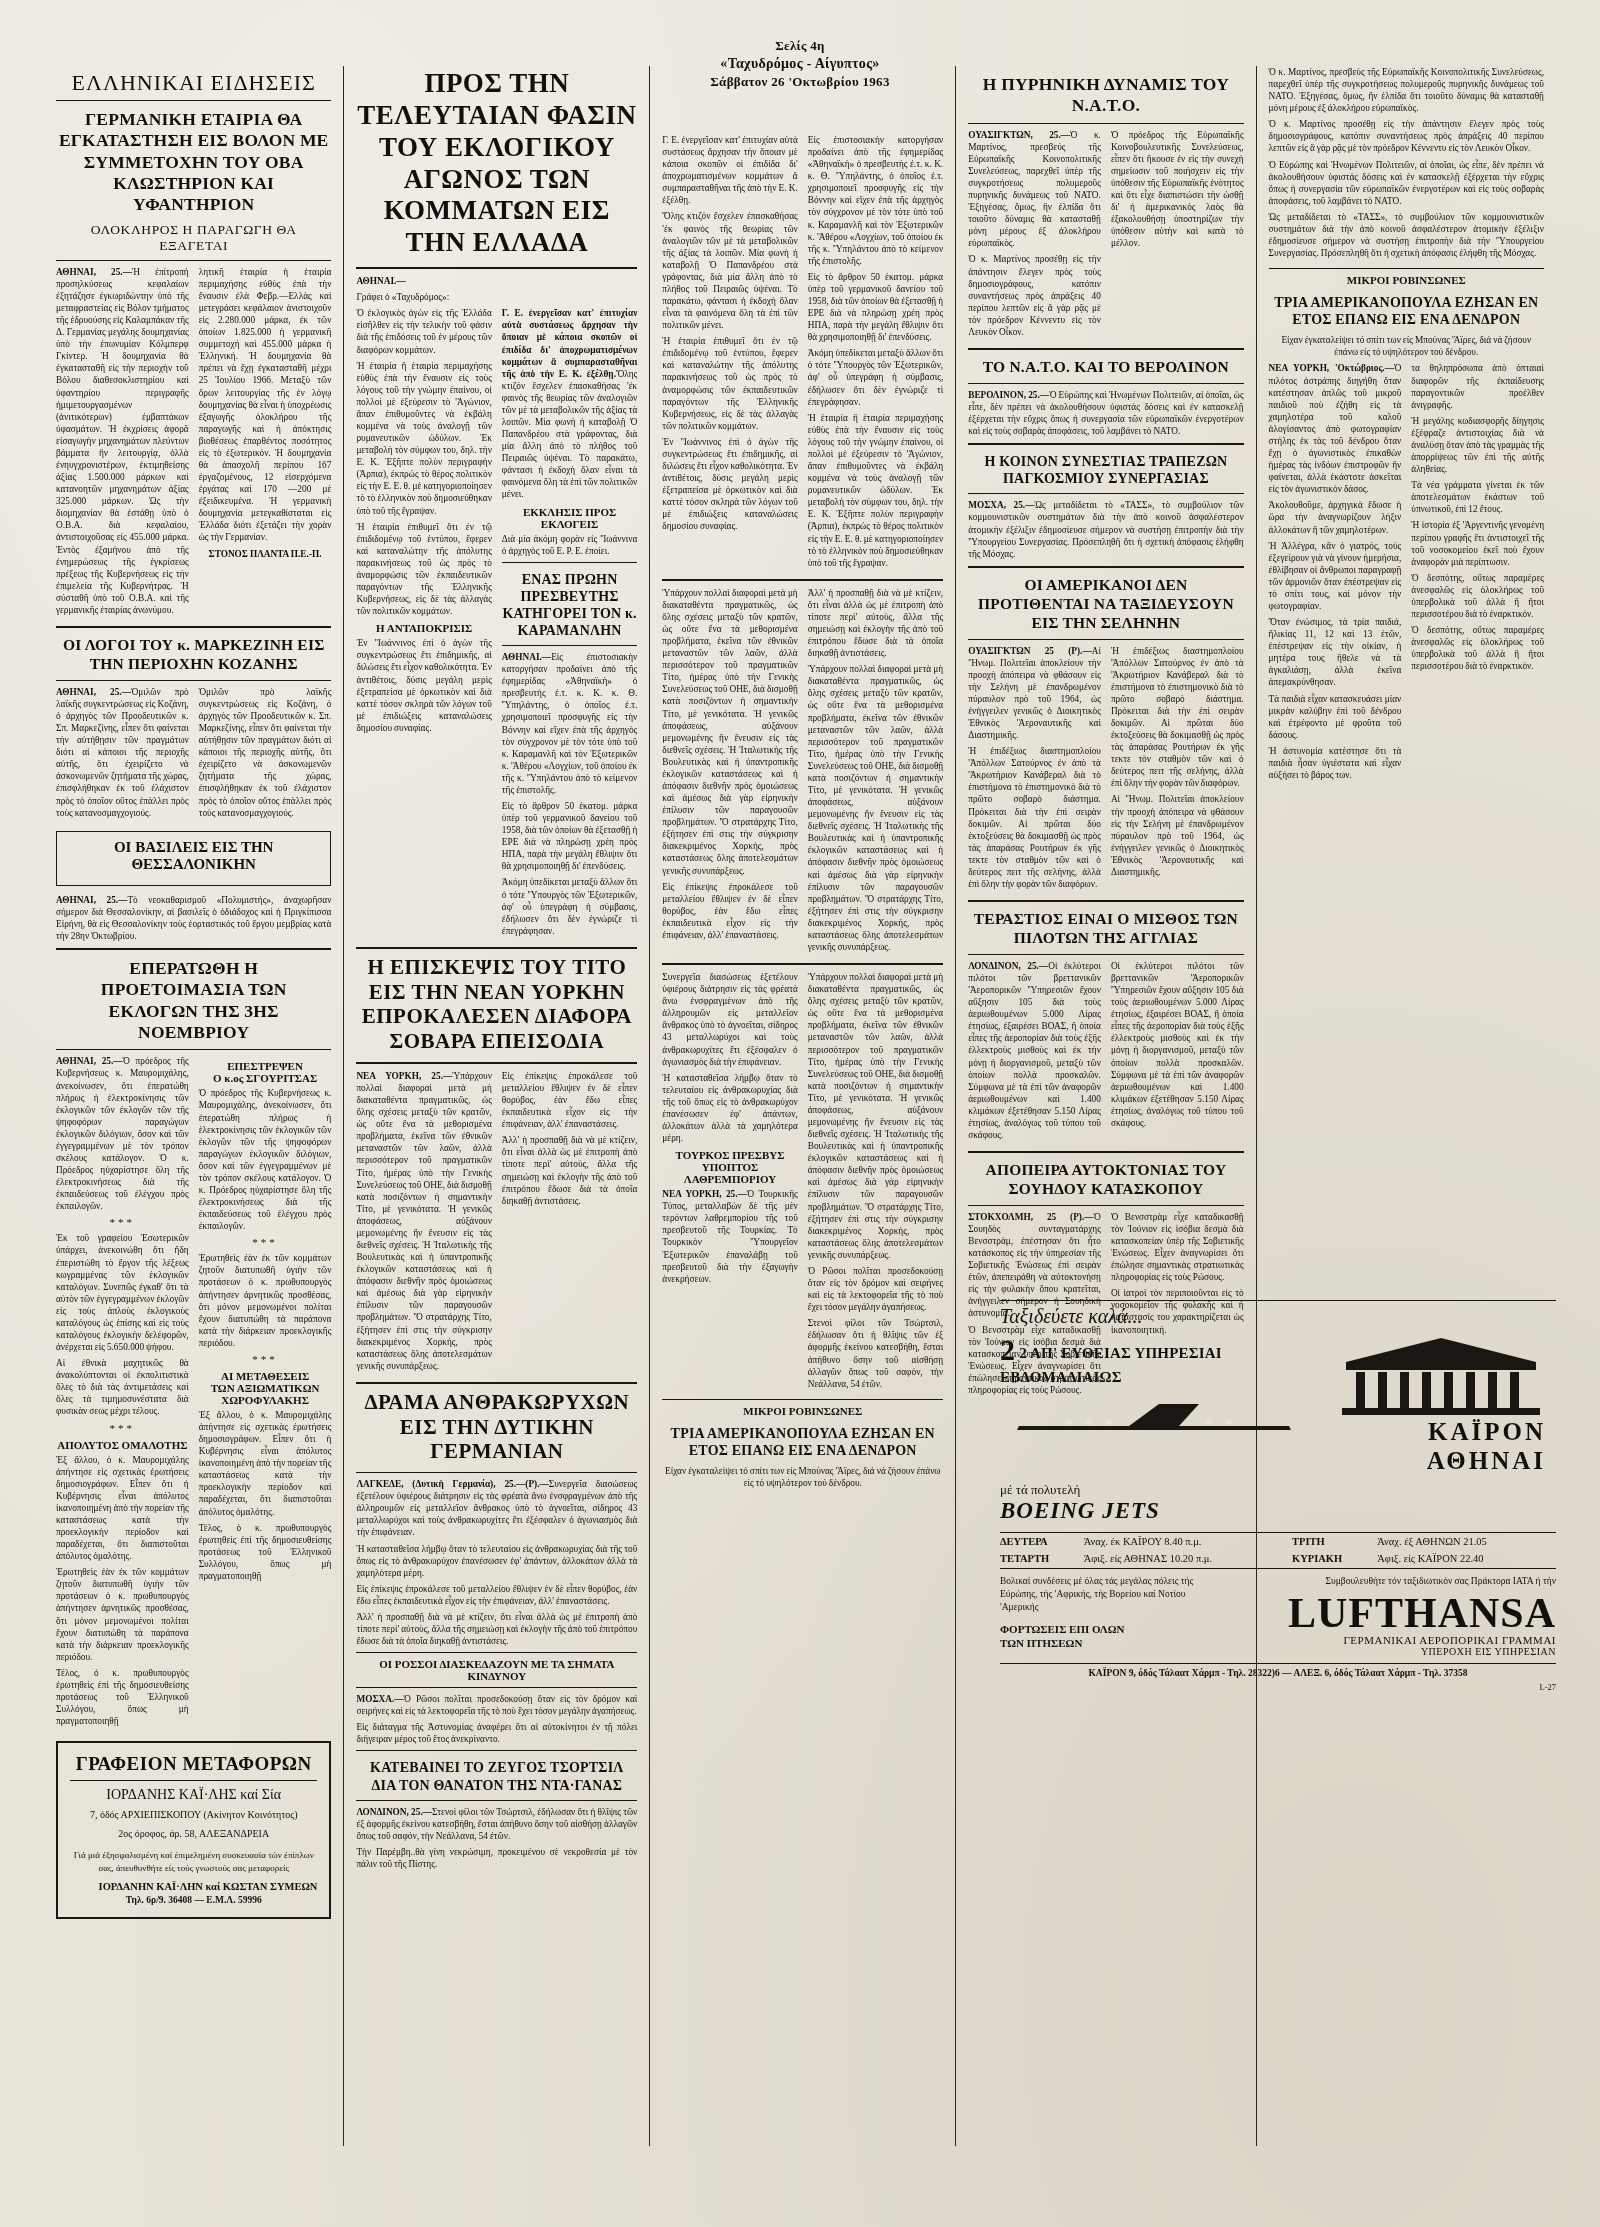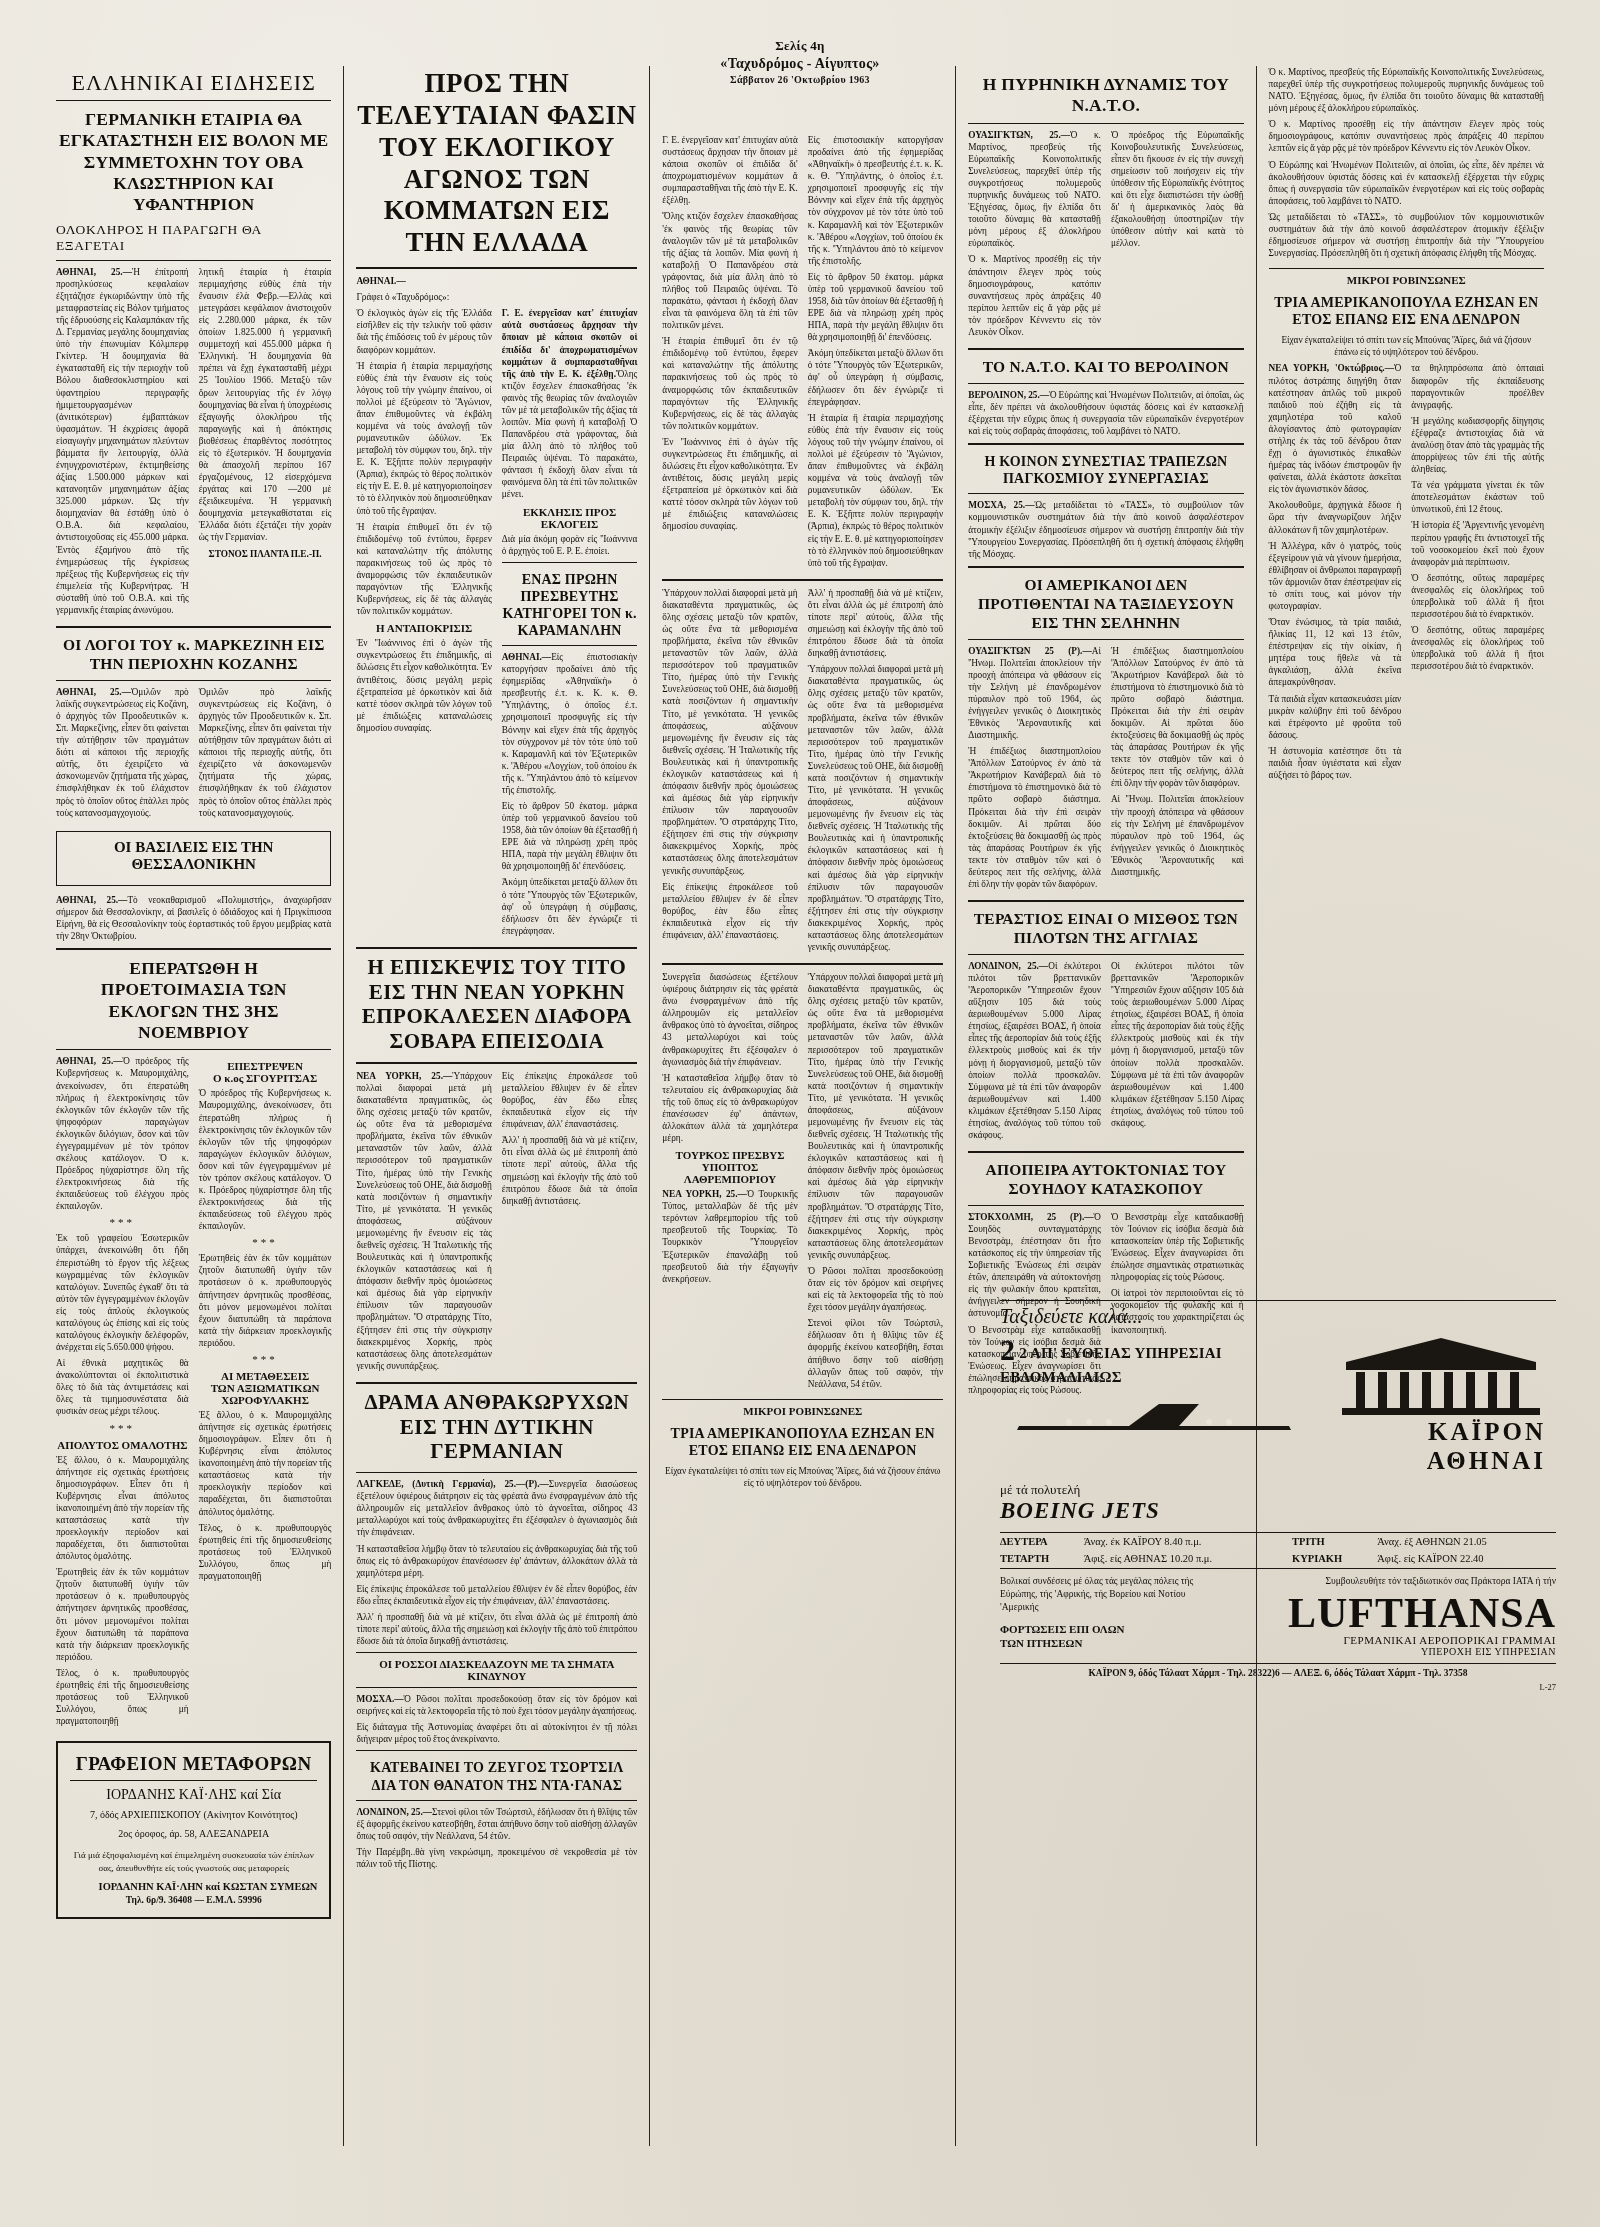--- a/index.html
+++ b/index.html
@@ -42,21 +42,21 @@
   .masthead .pagenum { font-weight: bold; font-size: 13px; white-space: nowrap; }
   .masthead .rule {
     flex: 1 1 auto;
     height: 0;
     border-top: 2px dotted #1a1712;
     margin: 0 6px;
     position: relative;
     top: 1px;
   }
   .masthead .paper { font-weight: bold; font-size: 14px; white-space: nowrap; padding: 0 4px; }
-  .masthead .date { font-weight: bold; font-size: 10px; white-space: nowrap; }
+  .masthead .date { font-weight: bold; font-size: 13px; white-space: nowrap; }
 
   
   .cols {
     position: absolute;
     top: 66px;
     left: 44px;
     width: 1512px;
     height: 2080px;
     display: flex;
     gap: 0;
@@ -87,20 +87,21 @@
     line-height: 1.22;
     text-align: center;
     margin: 8px 0 6px 0;
     font-weight: bold;
     letter-spacing: .2px;
   }
   h2.hl.small { font-size: 15.5px; }
   h2.hl.tiny { font-size: 14px; }
   h3.sub {
     font-size: 13.5px;
+    text-align: center;
     margin: 4px 0 6px 0;
     font-weight: normal;
     letter-spacing: .6px;
   }
   .banner {
     font-size: 27px;
     font-weight: bold;
     text-align: center;
     line-height: 1.18;
     letter-spacing: .5px;

